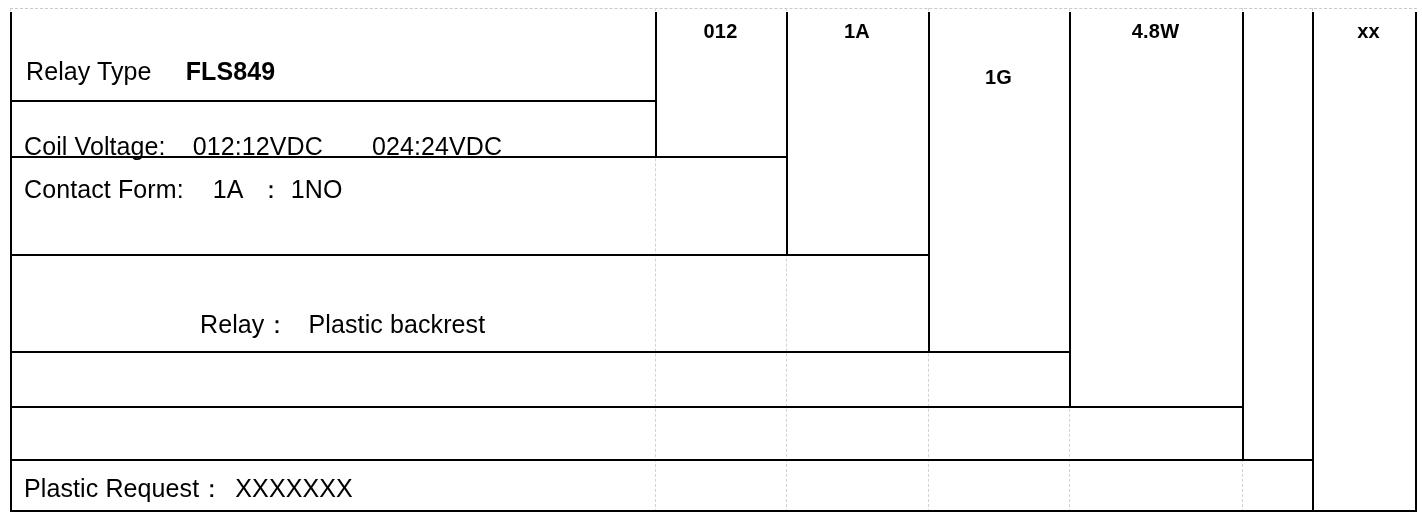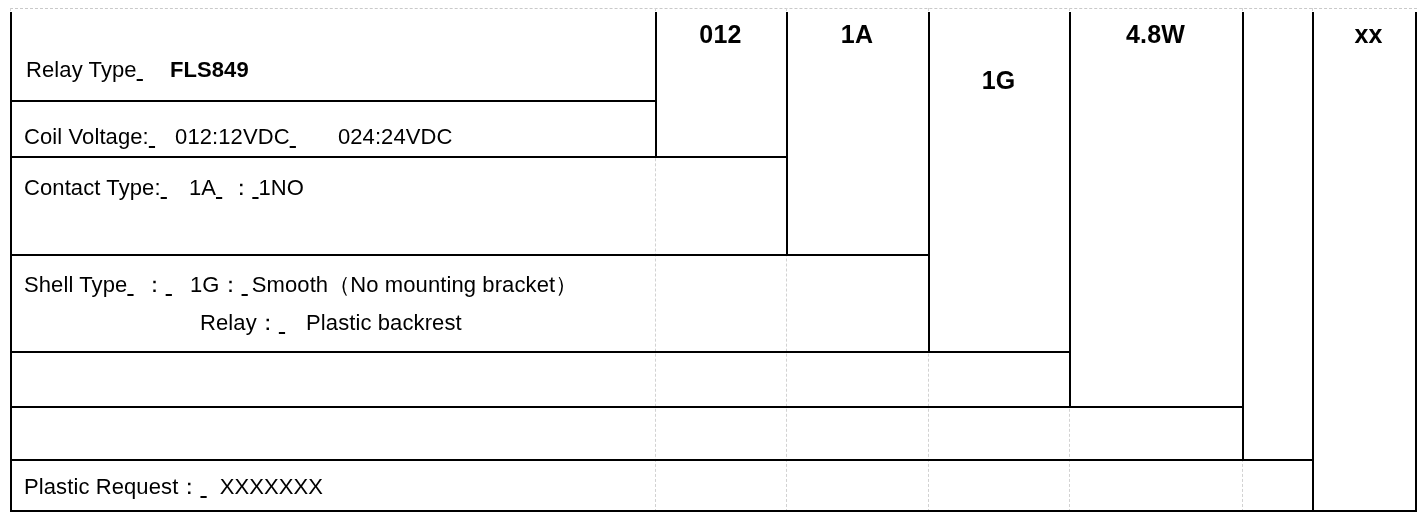--- a/index.html
+++ b/index.html
@@ -24,26 +24,25 @@
   .vg{position:absolute;width:0;border-left:1px dashed #d2d2d2;}
 
   
   .cell{
     position:absolute;
     color:#000000;
     white-space:nowrap;
     line-height:1.18;
   }
   .lbl{
-    font-size:22px;
+    font-size:25px;
     letter-spacing:.1px;
-    text-decoration:underline;
   }
   .code{
-    font-size:25px;
+    font-size:20px;
     font-weight:bold;
     text-align:center;
     letter-spacing:.2px;
   }
   .strong{font-weight:bold;}
   .ind{display:inline-block;}
 </style>
 </head>
 <body>
 
@@ -103,46 +102,40 @@
 
   <div class="cell code" style="left:1242px;top:20px;width:70px;"></div>
 
   <div class="cell code" style="left:1312px;top:20px;width:113px;">xx</div>
 
   <div class="cell lbl" style="left:26px;top:57px;">
     <span class="ind">Relay Type</span>
     <span class="ind strong" style="margin-left:27px;">FLS849</span>
   </div>
 
-  <div class="cell lbl" style="left:24px;top:124px;">
+  <div class="cell lbl" style="left:24px;top:132px;">
     <span class="ind">Coil Voltage:</span>
     <span class="ind" style="margin-left:20px;">012:12VDC</span>
     <span class="ind" style="margin-left:42px;">024:24VDC</span>
   </div>
 
   <div class="cell lbl" style="left:24px;top:175px;">
-    <span class="ind">Contact Type:</span>
+    <span class="ind">Contact Form:</span>
     <span class="ind" style="margin-left:22px;">1A</span>
     <span class="ind" style="margin-left:8px;">：</span>
     <span class="ind" style="">1NO</span>
   </div>
 
-  <div class="cell lbl" style="left:24px;top:272px;">
-    <span class="ind">Shell Type</span>
-    <span class="ind" style="margin-left:10px;">：</span>
-    <span class="ind" style="margin-left:18px;">1G：</span>
-    <span class="ind" style="margin-left:4px;">Smooth（No mounting bracket）</span>
-  </div>
 
   <div class="cell lbl" style="left:200px;top:310px;">
     <span class="ind">Relay：</span>
-    <span class="ind" style="margin-left:21px;">Plastic backrest</span>
+    <span class="ind" style="margin-left:12px;">Plastic backrest</span>
   </div>
 
 
   <div class="cell lbl" style="left:24px;top:424px;"></div>
 
   <div class="cell lbl" style="left:24px;top:474px;">
     <span class="ind">Plastic Request：</span>
-    <span class="ind" style="margin-left:13px;">XXXXXXX</span>
+    <span class="ind" style="margin-left:4px;">XXXXXXX</span>
   </div>
 
 </div>
 
 </body></html>

